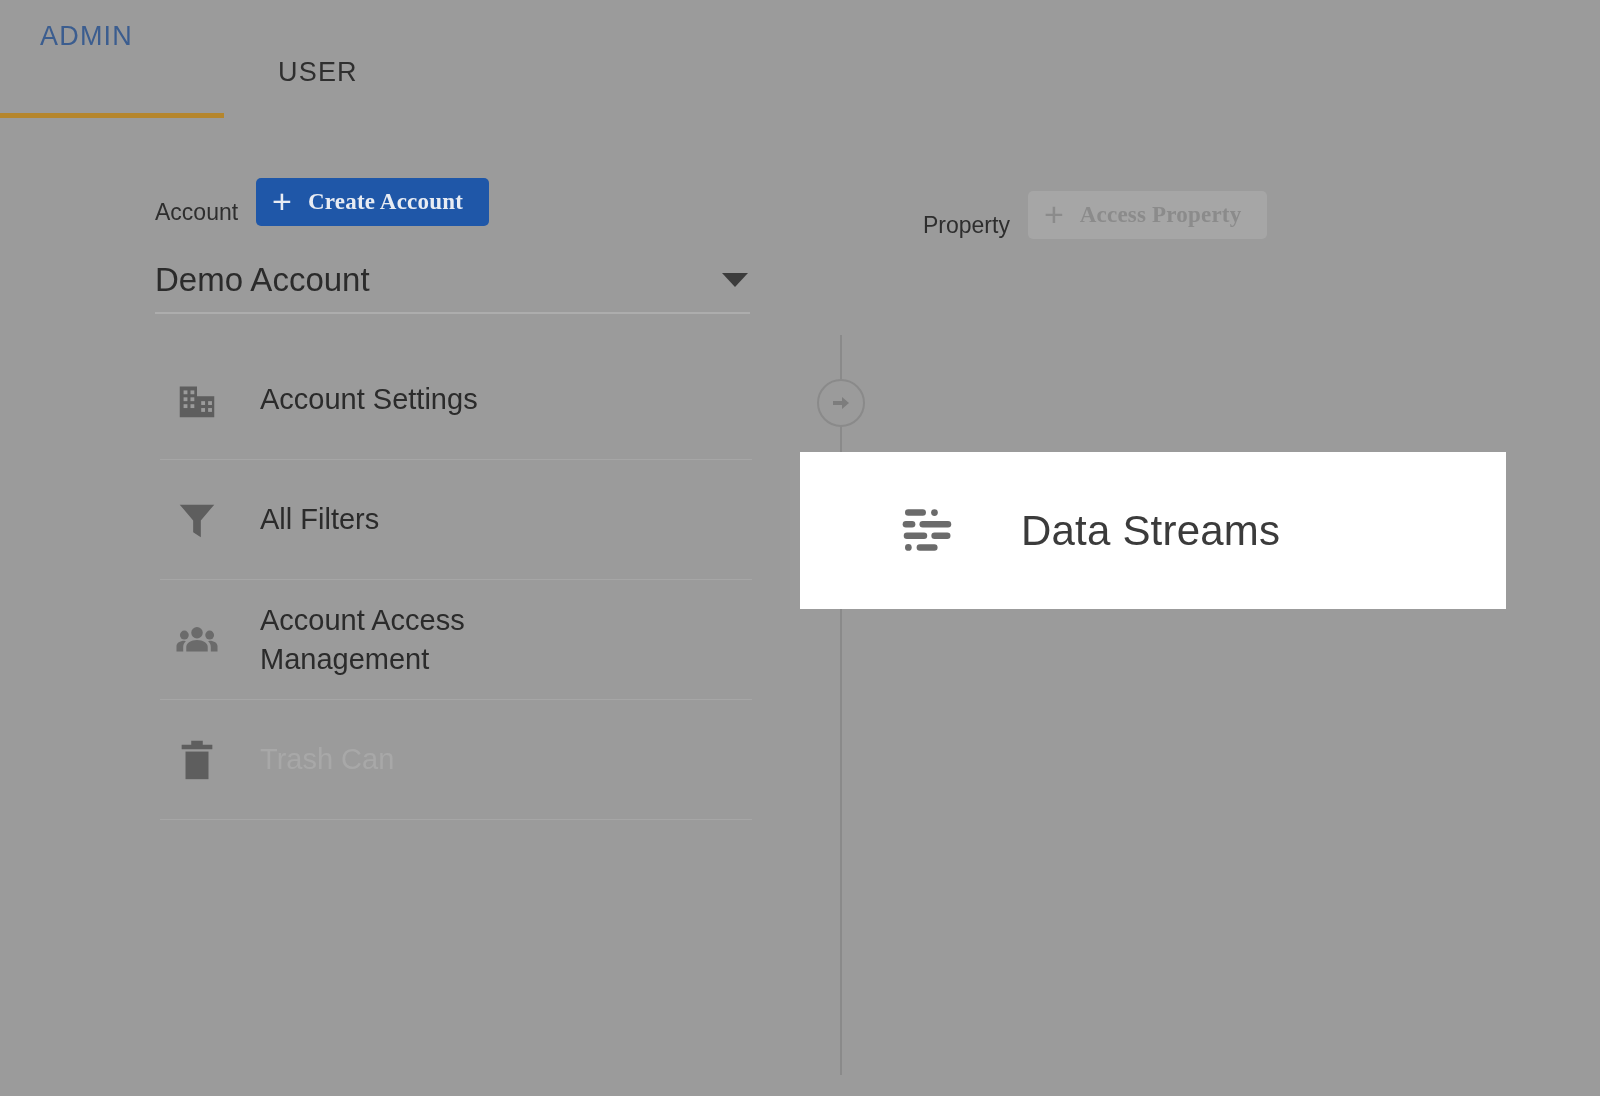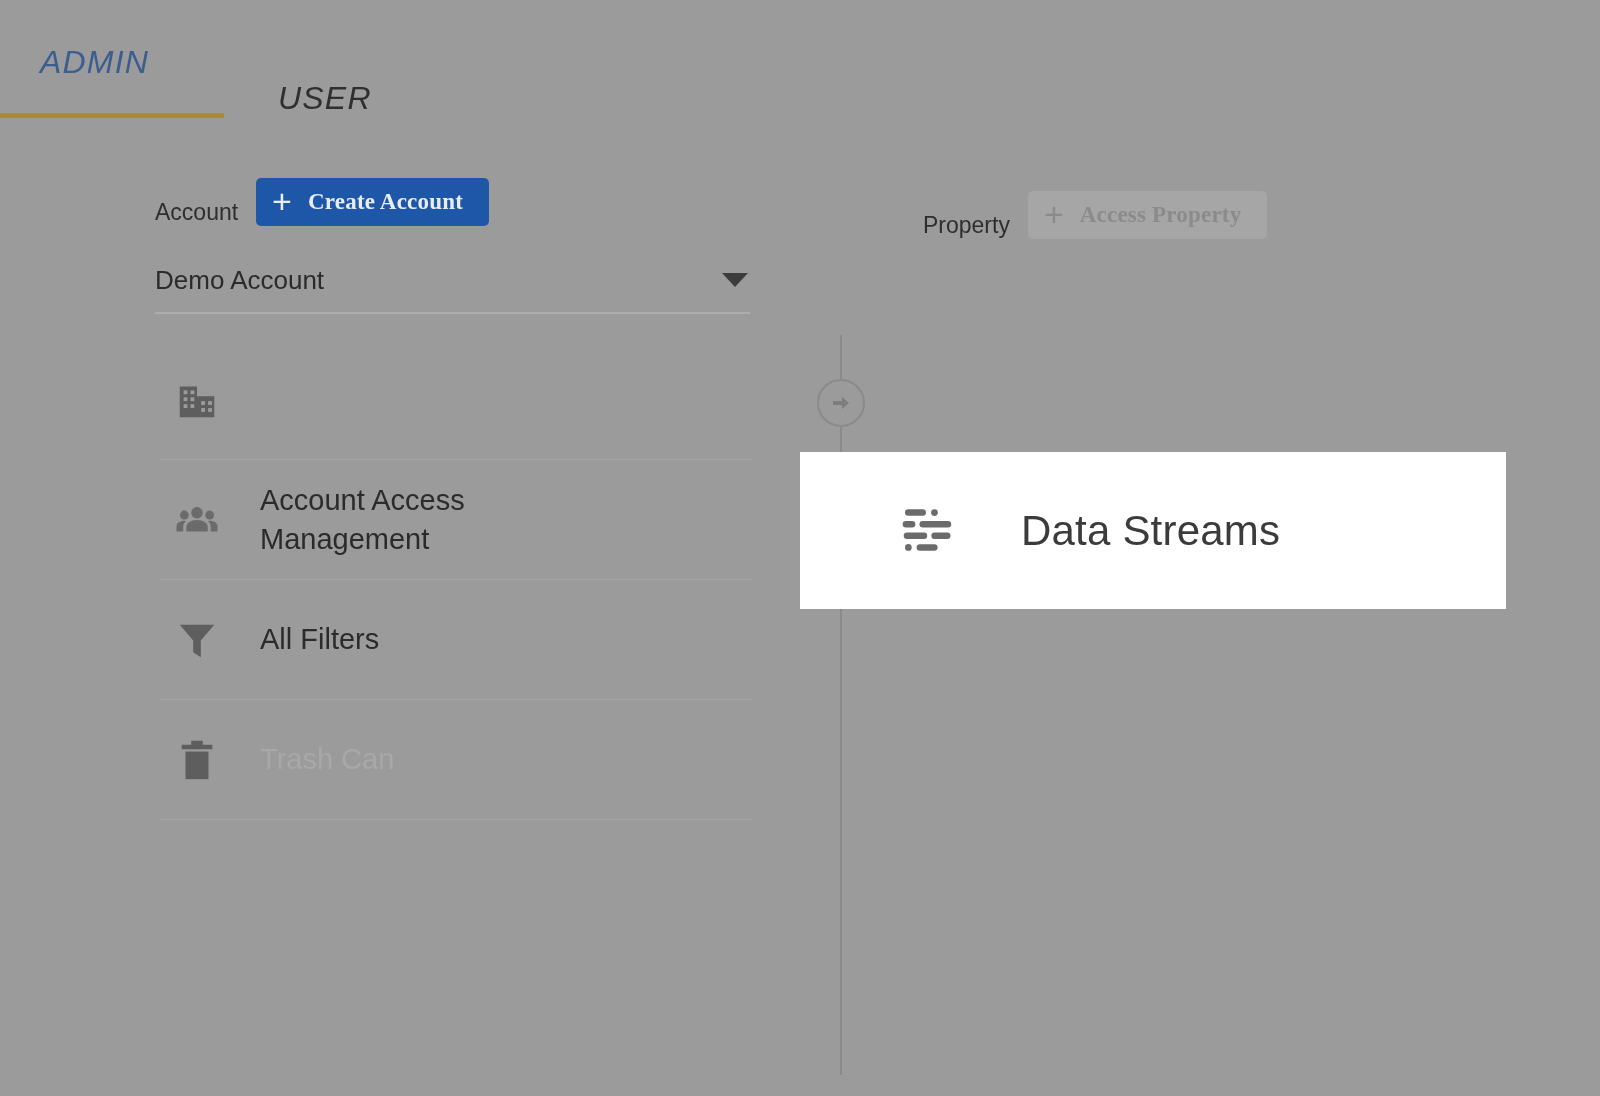--- a/index.html
+++ b/index.html
@@ -28,27 +28,26 @@
   
   .tabbar {
     position: absolute;
     left: 0;
     top: 0;
     width: 1600px;
     height: 118px;
   }
   .tab {
     position: absolute;
-    top: 42px;
-    font-size: 32px;
+    top: 16px;
+    font-size: 27px;
     letter-spacing: 1.2px;
     font-weight: 400;
     line-height: 40px;
     white-space: nowrap;
-    font-style: italic;
   }
   .tab-admin { left: 40px; color: #3b5d8f; }
   .tab-user  { left: 278px; color: #2f2f2f; margin-top: 36px; }
   .tab-underline {
     position: absolute;
     left: 0;
     top: 113px;
     width: 224px;
     height: 5px;
     background: #b5862d;
@@ -112,21 +111,21 @@
     position: absolute;
     height: 64px;
     border-bottom: 2px solid #adadad;
     display: flex;
     align-items: center;
     justify-content: space-between;
     cursor: pointer;
   }
   .dd-left  { left: 155px; top: 248px; width: 595px; }
   .dd-text {
-    font-size: 26px;
+    font-size: 33px;
     color: #2b2b2b;
     white-space: nowrap;
   }
   .caret {
     width: 0; height: 0;
     border-left: 13px solid transparent;
     border-right: 13px solid transparent;
     border-top: 14px solid #3c3c3c;
     margin-right: 2px;
   }
@@ -256,43 +255,44 @@
               <rect x="5" y="10.6" width="2" height="2" fill="#9b9b9b"></rect>
               <rect x="8.6" y="10.6" width="2" height="2" fill="#9b9b9b"></rect>
               <rect x="5" y="14.2" width="2" height="2" fill="#9b9b9b"></rect>
               <rect x="8.6" y="14.2" width="2" height="2" fill="#9b9b9b"></rect>
               <rect x="14.2" y="12.6" width="2" height="2" fill="#9b9b9b"></rect>
               <rect x="17.8" y="12.6" width="2" height="2" fill="#9b9b9b"></rect>
               <rect x="14.2" y="16.2" width="2" height="2" fill="#9b9b9b"></rect>
               <rect x="17.8" y="16.2" width="2" height="2" fill="#9b9b9b"></rect>
             </svg>
           </span>
+          <span class="mi-label">Account Settings</span>
+        </div>
+
+        <div class="menu-item">
+          <span class="mi-icon">
+            <svg width="46" height="46" viewBox="0 0 24 24">
+              <path class="icon-dark" d="M3 4h18l-7 8.2V21l-4-2.6v-6.2L3 4z"></path>
+            </svg>
+          </span>
+          <span class="mi-label">All Filters</span>
         </div>
 
         <div class="menu-item">
           <span class="mi-icon">
             <svg width="46" height="46" viewBox="0 0 24 24">
               <circle class="icon-mid" cx="12" cy="8.2" r="3"></circle>
               <circle class="icon-mid" cx="5.4" cy="9.4" r="2.3"></circle>
               <circle class="icon-mid" cx="18.6" cy="9.4" r="2.3"></circle>
               <path class="icon-mid" d="M12 12c-3.2 0-5.6 1.6-5.6 3.6V18h11.2v-2.4c0-2-2.4-3.6-5.6-3.6z"></path>
               <path class="icon-mid" d="M5.4 12.4c-2.3 0-4.1 1.2-4.1 2.7V18h3.5v-2.4c0-1.1.5-2.1 1.4-2.9-.3-.2-.6-.3-.8-.3z"></path>
               <path class="icon-mid" d="M18.6 12.4c-.2 0-.5.1-.8.3.9.8 1.4 1.8 1.4 2.9V18h3.5v-2.9c0-1.5-1.8-2.7-4.1-2.7z"></path>
             </svg>
           </span>
           <span class="mi-label two-line">Account Access Management</span>
-        </div>
-
-        <div class="menu-item">
-          <span class="mi-icon">
-            <svg width="46" height="46" viewBox="0 0 24 24">
-              <path class="icon-dark" d="M3 4h18l-7 8.2V21l-4-2.6v-6.2L3 4z"></path>
-            </svg>
-          </span>
-          <span class="mi-label">All Filters</span>
         </div>
 
         <div class="menu-item">
           <span class="mi-icon">
             <svg width="46" height="46" viewBox="0 0 24 24">
               <path class="icon-dark" d="M9 2h6v2h5v2.4H4V4h5V2z"></path>
               <path class="icon-dark" d="M6 7.6h12V22H6V7.6z"></path>
             </svg>
           </span>
           <span class="mi-label dim">Trash Can</span>

